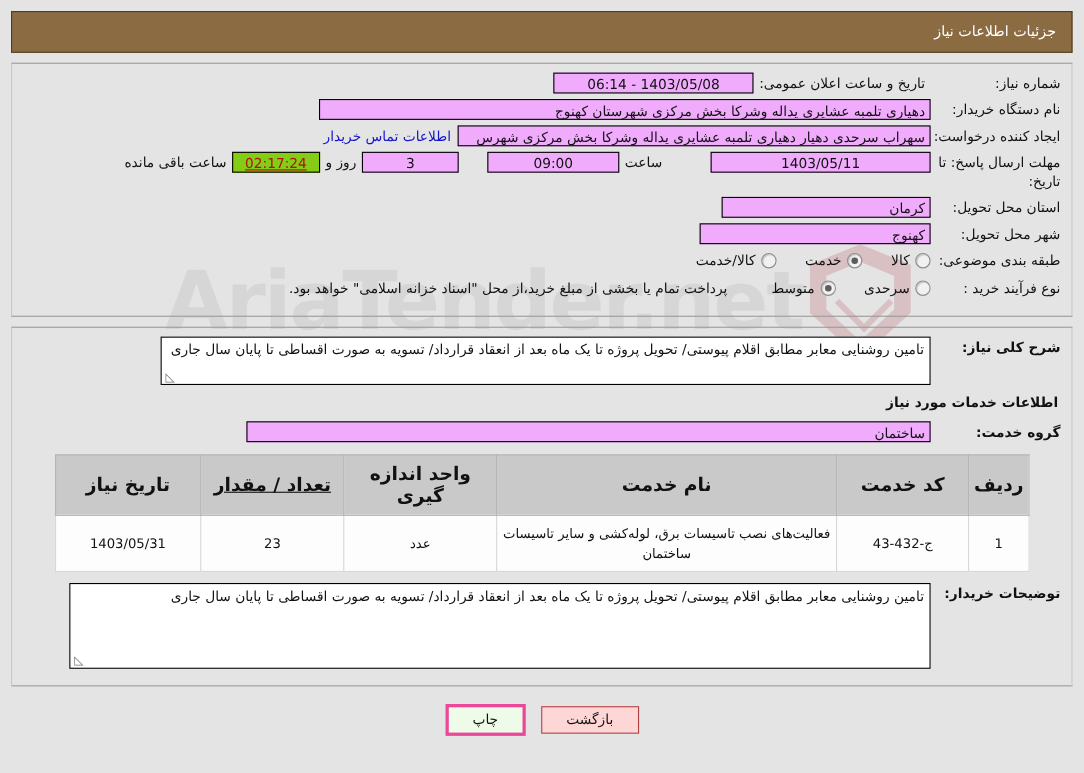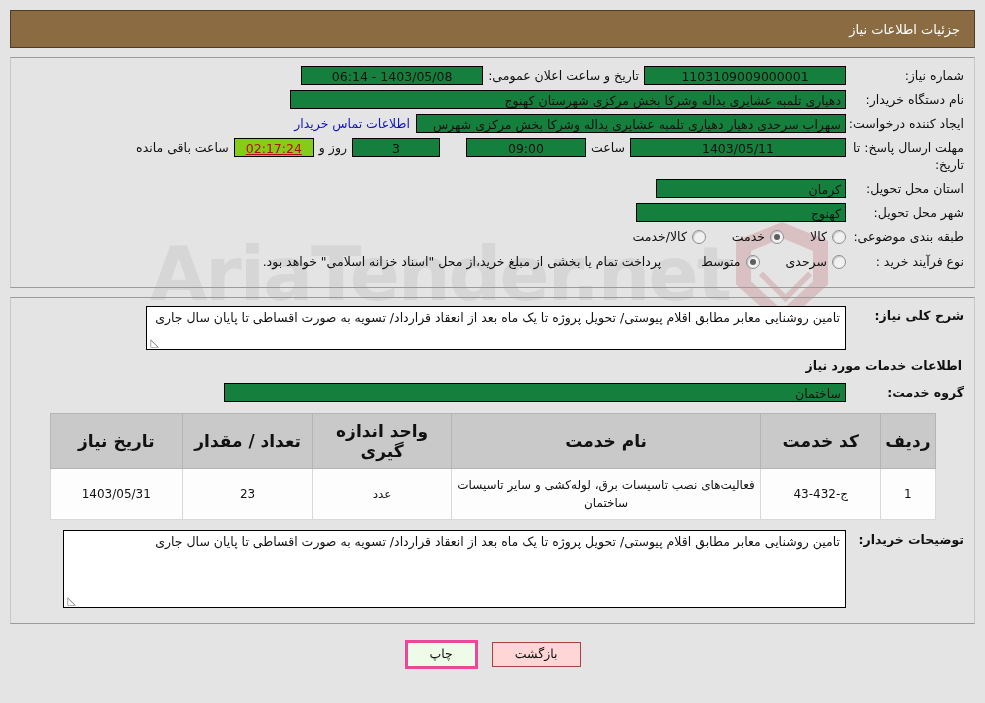--- a/index.html
+++ b/index.html
@@ -119,37 +119,37 @@
     text-align: right;
     padding-top: 2px;
     line-height: 1.35;
     font-size: 12.5px;
     color: #111;
   }
   .lbl.bold { font-weight: bold; }
 
   .fld {
     border: 1px solid #000;
-    background: #15803d;
+    background: #f0abfc;
     height: 19px;
     line-height: 19px;
     font-size: 12.5px;
     padding: 0 4px;
     box-sizing: border-box;
     color: #111;
     overflow: hidden;
     white-space: nowrap;
     text-align: center;
   }
   .fld.r { text-align: right; }
 
   .w-needno   { width: 202px; }
   .w-buyer    { width: 556px; }
   .w-creator  { width: 430px; }
-  .w-date     { width: 216px; }
+  .w-date     { width: 200px; margin-left: 39px; }
   .w-time     { width: 120px; }
   .w-days     { width: 88px; }
   .w-counter  { width: 80px; background: #84cc16; color: #b01010; text-decoration: underline; }
   .w-province { width: 190px; }
   .w-city     { width: 210px; }
   .w-pubdate  { width: 182px; }
   .w-group    { width: 622px; }
 
   .inline-txt {
     font-size: 12.5px;
@@ -265,21 +265,21 @@
     padding: 7px 5px;
     text-align: center;
     color: #111;
     font-size: 12px;
     line-height: 1.5;
   }
   .col-radif  { width: 38px; }
   .col-code   { width: 118px; }
   .col-name   { width: 330px; }
   .col-unit   { width: 140px; }
-  .col-qty    { width: 130px; }
+  .col-qty    { width: 130px; text-decoration: underline; }
   .col-date   { width: 130px; }
 
   
   .btnbar {
     position: relative;
     z-index: 10;
     display: flex;
     justify-content: center;
     align-items: center;
     gap: 14px;
@@ -315,21 +315,20 @@
 </div>
 
 <div class="page-header">
   <span class="title">جزئیات اطلاعات نیاز</span>
 </div>
 
 <div class="panel">
 
   <div class="frow">
     <div class="lbl">شماره نیاز:</div>
-    <div class="fld w-needno">1103109009000001</div>
     <div class="inline-txt">تاریخ و ساعت اعلان عمومی:</div>
     <div class="fld w-pubdate">1403/05/08 - 06:14</div>
   </div>
 
   <div class="frow">
     <div class="lbl">نام دستگاه خریدار:</div>
     <div class="fld w-buyer r">دهیاری تلمبه عشایری یداله وشرکا بخش مرکزی شهرستان کهنوج</div>
   </div>
 
   <div class="frow">

